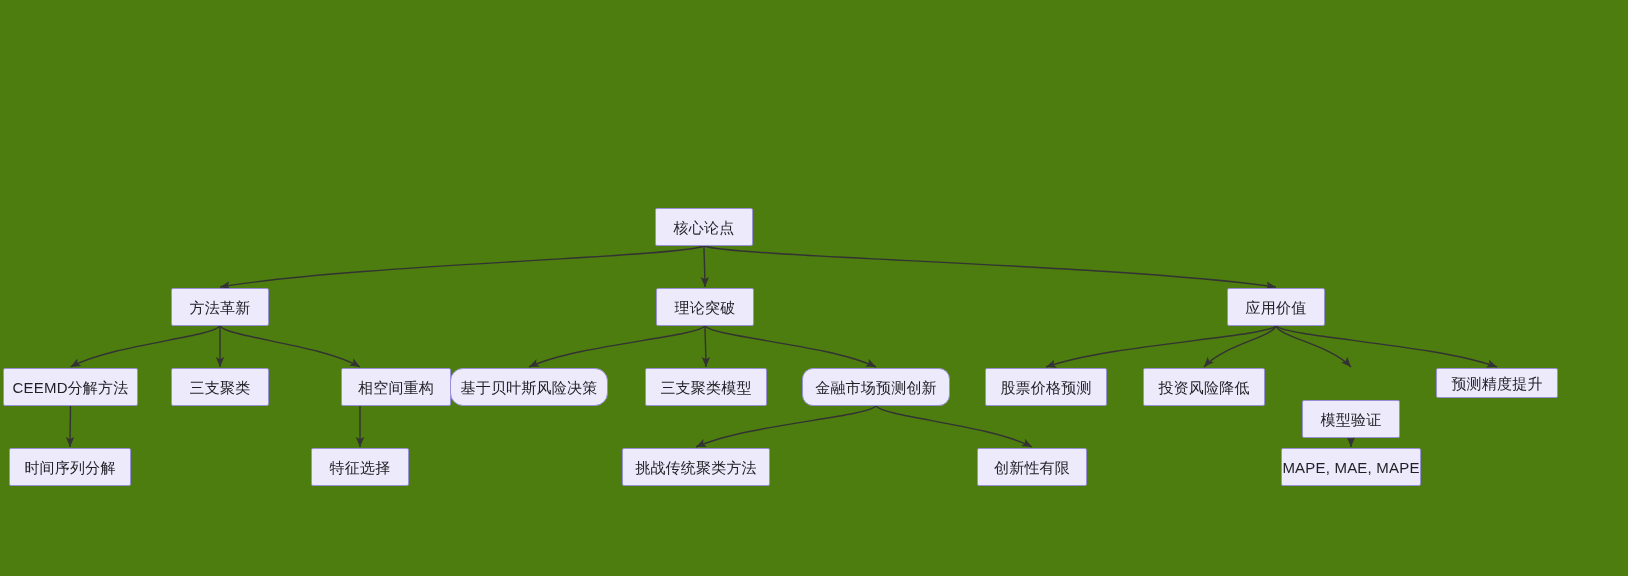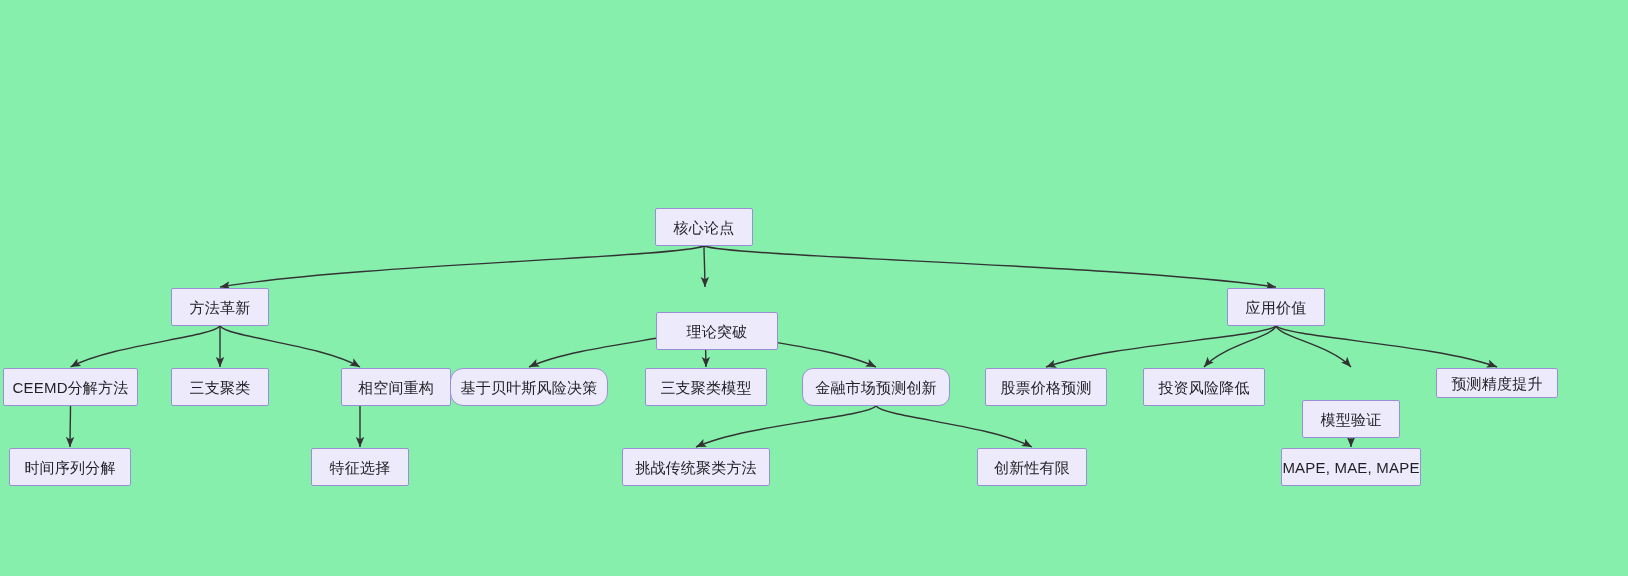--- a/index.html
+++ b/index.html
@@ -7,21 +7,21 @@
     padding: 0;
     background: #ffffff;
   }
   body {
     font-family: "Liberation Sans", "DejaVu Sans", sans-serif;
   }
   #canvas {
     position: relative;
     width: 1628px;
     height: 576px;
-    background: #86efac;
+    background: #4d7c0f;
     overflow: hidden;
   }
   #edges {
     position: absolute;
     left: 0;
     top: 0;
     width: 1628px;
     height: 576px;
     pointer-events: none;
   }
@@ -80,21 +80,21 @@
         <path class="edge-path" d="M1351,406 C1351,417.48 1351,424.45 1351,447" stroke="#333333" marker-end="url(#arrow)"></path>
       </g>
   </svg>
   <div id="node-layer">
       <div class="node" style="left: 655px; top: 208px; width: 98px; height: 38px; background: rgb(236, 234, 251); border-color: rgb(152, 144, 214); color: rgb(31, 31, 36);">
         <span class="node-label">核心论点</span>
       </div>
       <div class="node" style="left: 171px; top: 288px; width: 98px; height: 38px; background: rgb(236, 234, 251); border-color: rgb(152, 144, 214); color: rgb(31, 31, 36);">
         <span class="node-label">方法革新</span>
       </div>
-      <div class="node" style="left: 656px; top: 288px; width: 122px; height: 38px; background: rgb(236, 234, 251); border-color: rgb(152, 144, 214); color: rgb(31, 31, 36); margin-top: 24px;">
+      <div class="node" style="left: 656px; top: 288px; width: 98px; height: 38px; background: rgb(236, 234, 251); border-color: rgb(152, 144, 214); color: rgb(31, 31, 36);">
         <span class="node-label">理论突破</span>
       </div>
       <div class="node" style="left: 1227px; top: 288px; width: 98px; height: 38px; background: rgb(236, 234, 251); border-color: rgb(152, 144, 214); color: rgb(31, 31, 36);">
         <span class="node-label">应用价值</span>
       </div>
       <div class="node" style="left: 3px; top: 368px; width: 135px; height: 38px; background: rgb(236, 234, 251); border-color: rgb(152, 144, 214); color: rgb(31, 31, 36);">
         <span class="node-label">CEEMD分解方法</span>
       </div>
       <div class="node" style="left: 171px; top: 368px; width: 98px; height: 38px; background: rgb(236, 234, 251); border-color: rgb(152, 144, 214); color: rgb(31, 31, 36);">
         <span class="node-label">三支聚类</span>

